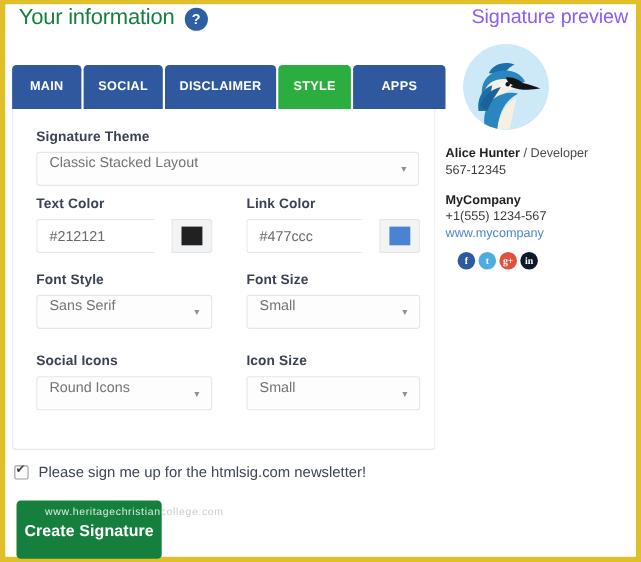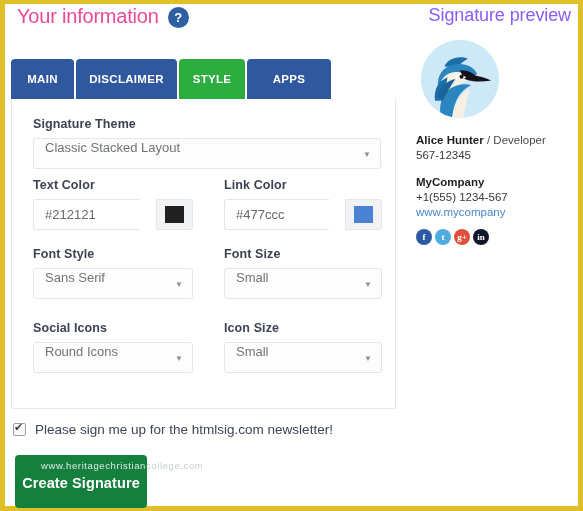--- a/index.html
+++ b/index.html
@@ -23,21 +23,21 @@
     width: 100%; height: 100%;
     background: #ffffff;
   }
 
   
   .hdr-left {
     position: absolute; left: 12px; top: 1px;
     display: flex; align-items: center; gap: 9px;
   }
   .hdr-title {
-    font-size: 20px; color: #ec4899; font-weight: 400;
+    font-size: 20px; color: #15803d; font-weight: 400;
     letter-spacing: -0.2px; white-space: nowrap;
   }
   .help-icon {
     width: 21px; height: 21px; border-radius: 50%;
     background: #2e5fa3; color: #fff;
     font-size: 13px; font-weight: 700;
     display: flex; align-items: center; justify-content: center;
     line-height: 1; cursor: pointer;
     margin-top: 2px;
   }
@@ -200,21 +200,20 @@
   }
   .avatar {
     width: 78px; height: 78px;
     border-radius: 50%;
     background: #cde9f7;
     overflow: hidden;
     margin-left: 16px;
   }
   .sig-text {
     margin-top: 15px;
-    margin-left: 11px;
     font-size: 11.5px;
     color: #3a3a3a;
     line-height: 1.33;
   }
   .sig-name { font-weight: 700; color: #1f1f1f; }
   .sig-sep { color: #4a4a4a; font-weight: 400; }
   .sig-role { color: #4a4a4a; }
   .sig-block2 { margin-top: 11px; }
   .sig-company { font-weight: 700; color: #1f1f1f; }
   .sig-link { color: #4a86c8; }
@@ -241,20 +240,21 @@
 <div id="inner">
 
   <div class="hdr-left">
     <span class="hdr-title">Your information</span>
     <span class="help-icon">?</span>
   </div>
   <div class="hdr-right">Signature preview</div>
 
   <div class="tabs">
     <div class="tab t-main">MAIN</div>
+    <div class="tab t-social">SOCIAL</div>
     <div class="tab t-disclaimer">DISCLAIMER</div>
     <div class="tab t-style">STYLE</div>
     <div class="tab t-apps">APPS</div>
   </div>
 
   <div class="panel">
 
     <div class="grp g-theme">
       <div class="field-label">Signature Theme</div>
       <div class="sel">

